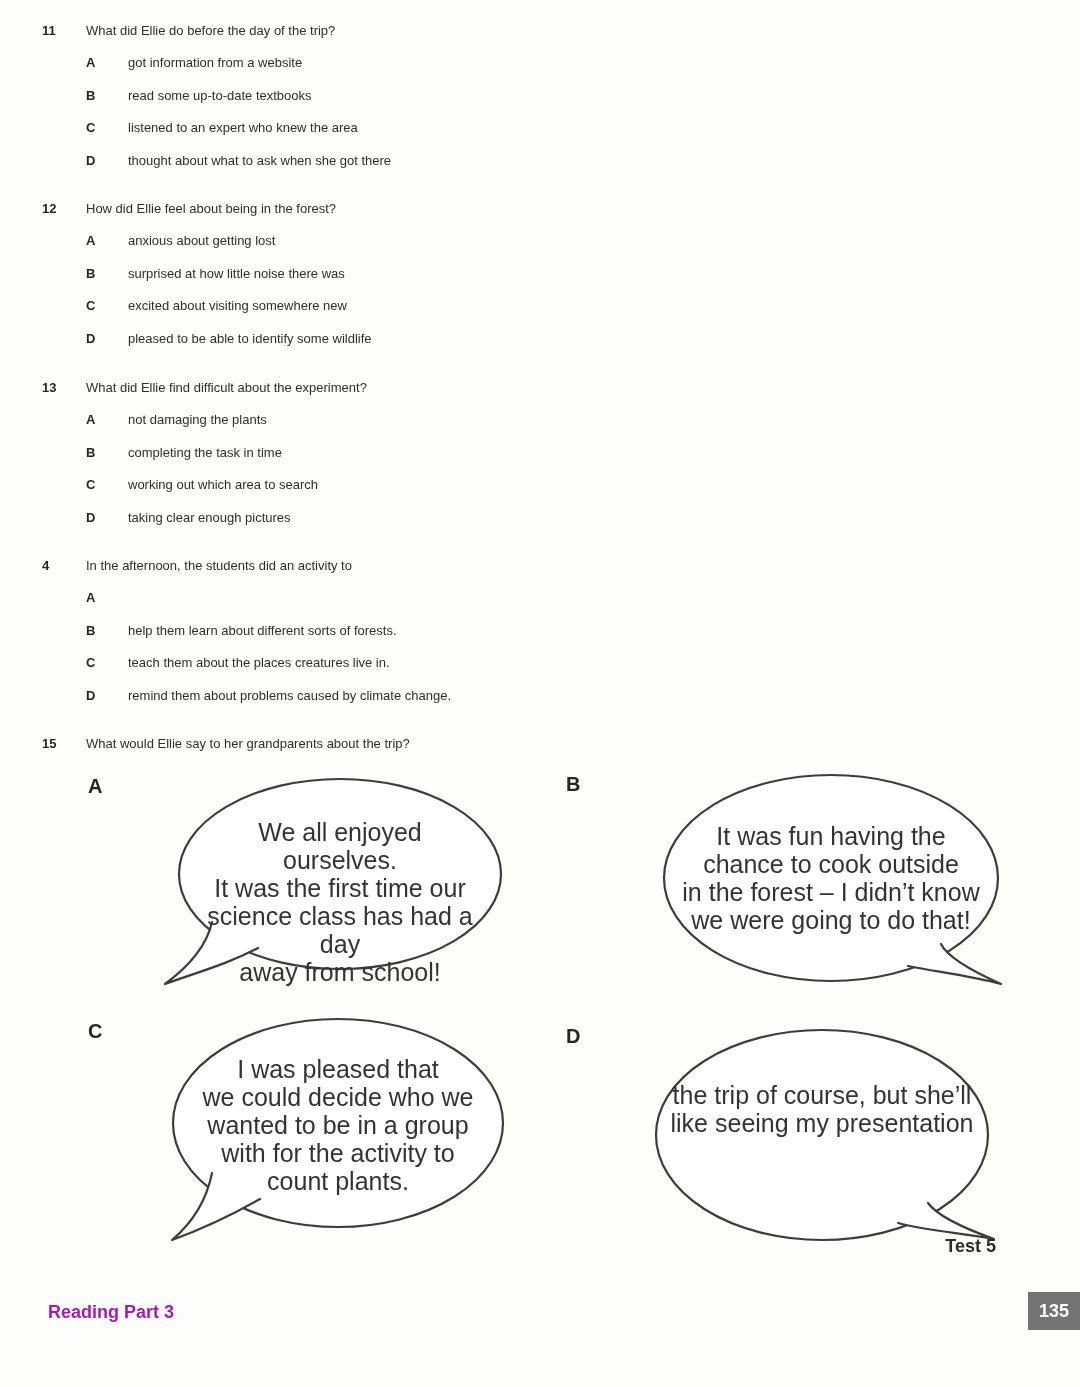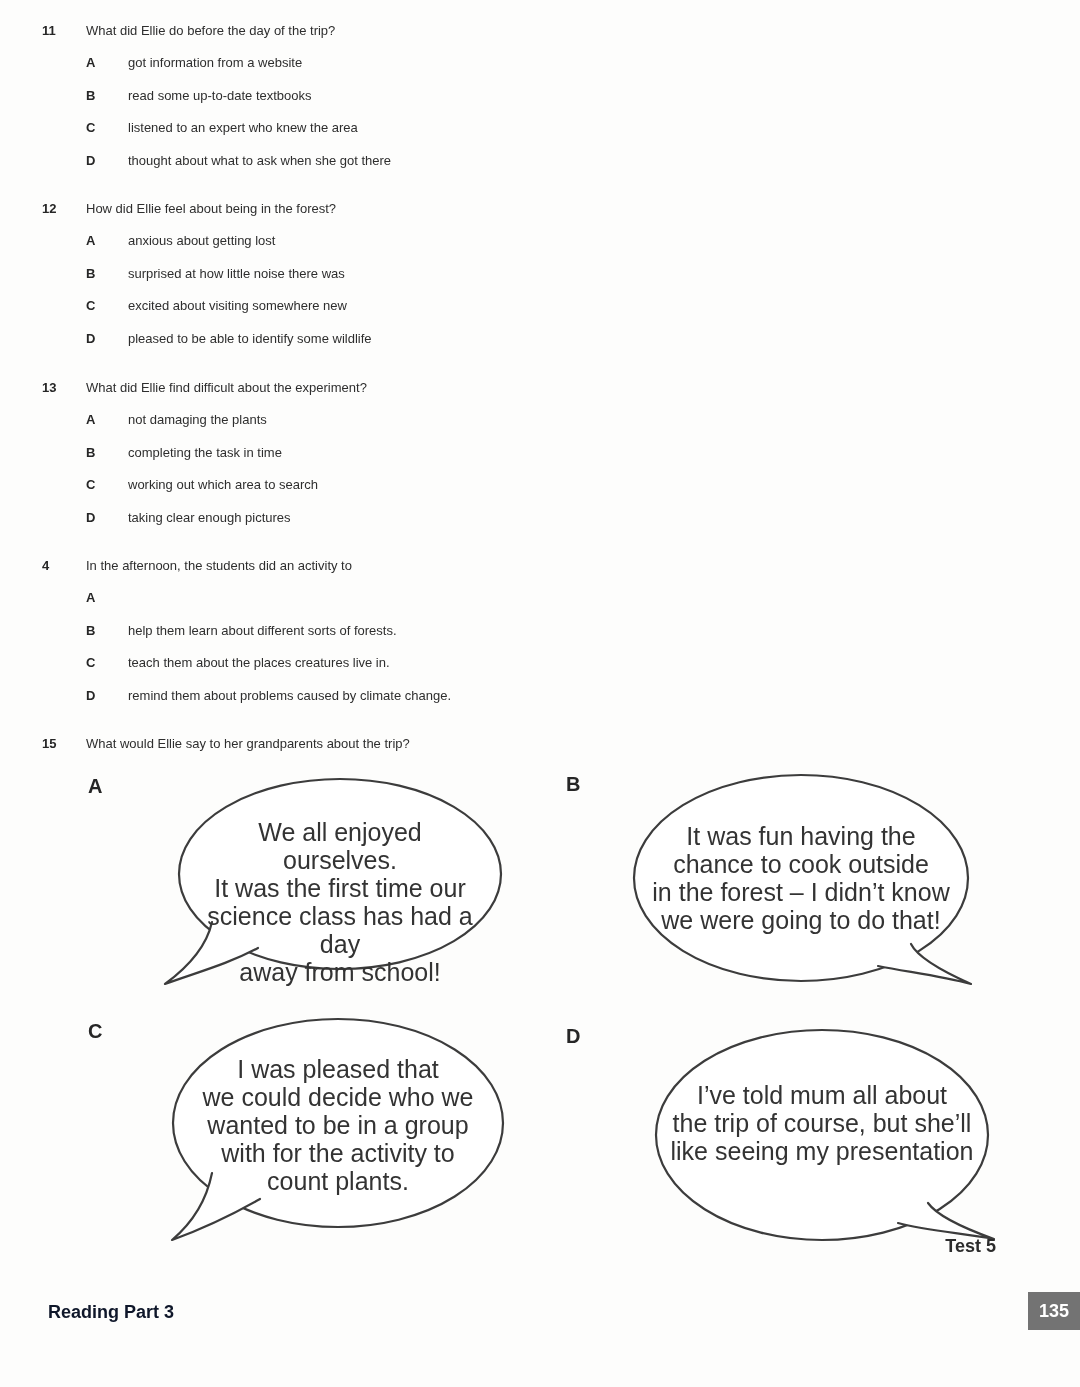--- a/index.html
+++ b/index.html
@@ -22,21 +22,21 @@
   .bub-label { position:absolute; font-size:20px; font-weight:700; color:#262626; }
   .bubble { position:absolute; }
   .bubble svg { position:absolute; left:0; top:0; }
   .bub-ell { fill:#ffffff; stroke:#3c3c3c; stroke-width:2.2; }
   .bub-tail { fill:#ffffff; stroke:#3c3c3c; stroke-width:2.2;
               stroke-linejoin:round; stroke-linecap:round; }
   .bub-text { position:absolute; text-align:center; font-size:25px;
               line-height:28px; color:#333333; }
 
   .footer-left { position:absolute; left:48px; top:1302px;
-                 font-size:18px; font-weight:700; color:#0f172a; }
+                 font-size:18px; font-weight:700; color:#a21caf; }
   .footer-test { position:absolute; right:84px; top:1236px;
                  font-size:18px; font-weight:700; color:#2c2c2c; }
   .footer-pagebox { position:absolute; right:0; top:1292px;
                     width:52px; height:38px; background:#737373;
                     color:#ffffff; font-size:18px; font-weight:700;
                     display:flex; align-items:center; justify-content:center; }
 </style>
 </head>
 <body>
 
@@ -151,21 +151,21 @@
       <path class="bub-tail" d="M62,150 C58,168 45,190 15,212 C48,200 78,192 108,176"></path>
     </svg>
     <div class="bub-text" style="left:50px; top:46px; width:280px;">
       <div>We all enjoyed ourselves.</div>
       <div>It was the first time our</div>
       <div>science class has had a day</div>
       <div>away from school!</div>
     </div>
   </div>
 
-  <div class="bubble" style="left:626px; top:772px; width:370px; height:235px;">
+  <div class="bubble" style="left:656px; top:772px; width:370px; height:235px;">
     <svg width="370" height="235" viewBox="0 0 370 235">
       <ellipse class="bub-ell" cx="175" cy="106" rx="167" ry="103"></ellipse>
       <path class="bub-tail" d="M285,172 C292,186 318,200 345,212 C315,204 282,200 252,194"></path>
     </svg>
     <div class="bub-text" style="left:20px; top:50px; width:310px;">
       <div>It was fun having the</div>
       <div>chance to cook outside</div>
       <div>in the forest – I didn’t know</div>
       <div>we were going to do that!</div>
     </div>
@@ -184,21 +184,20 @@
       <div>count plants.</div>
     </div>
   </div>
 
   <div class="bubble" style="left:650px; top:1025px; width:370px; height:245px;">
     <svg width="370" height="245" viewBox="0 0 370 245">
       <ellipse class="bub-ell" cx="172" cy="110" rx="166" ry="105"></ellipse>
       <path class="bub-tail" d="M278,178 C288,192 316,204 344,214 C312,208 278,206 248,198"></path>
     </svg>
     <div class="bub-text" style="left:17px; top:56px; width:310px;">
-      <div>I’ve told mum all about</div>
       <div>the trip of course, but she’ll</div>
       <div>like seeing my presentation</div>
     </div>
   </div>
 
   <div class="footer-left">Reading Part 3</div>
   <div class="footer-test">Test 5</div>
   <div class="footer-pagebox">135</div>
 
 </div>

